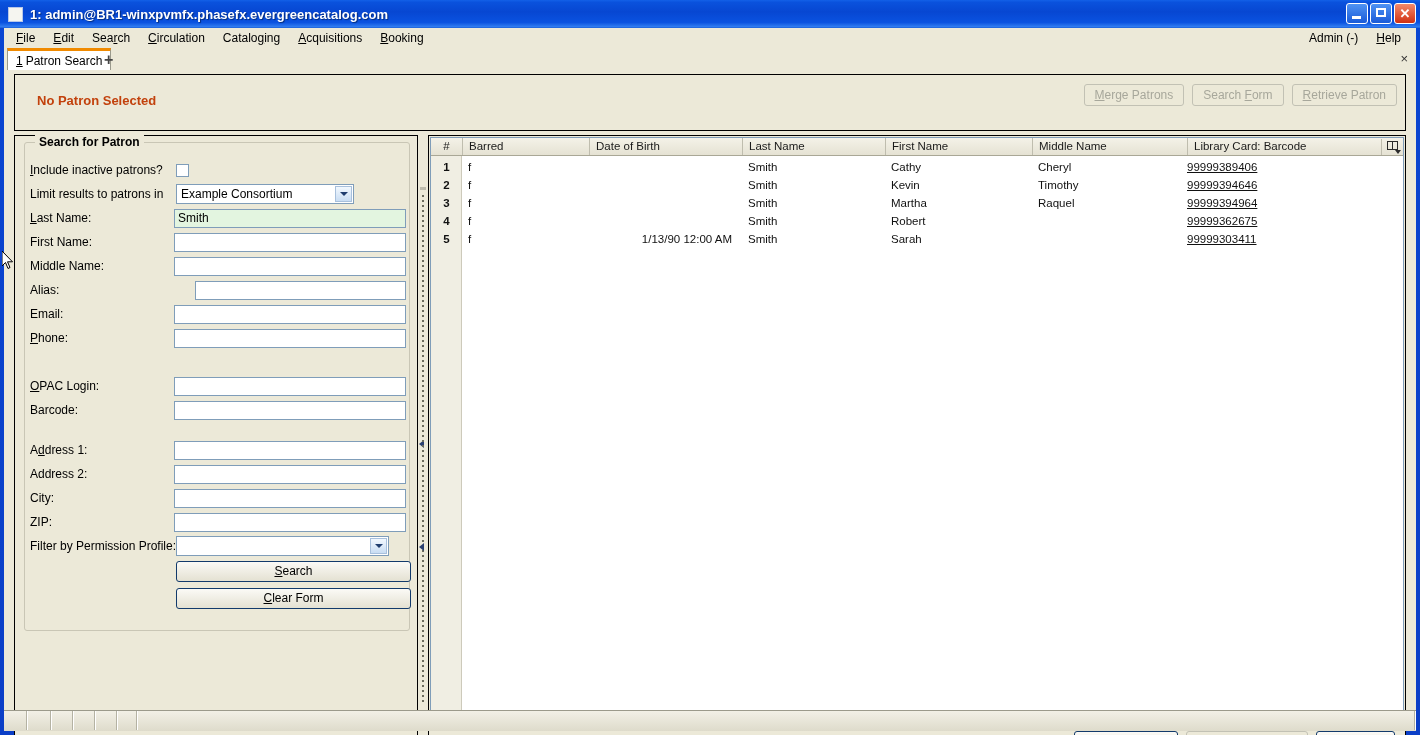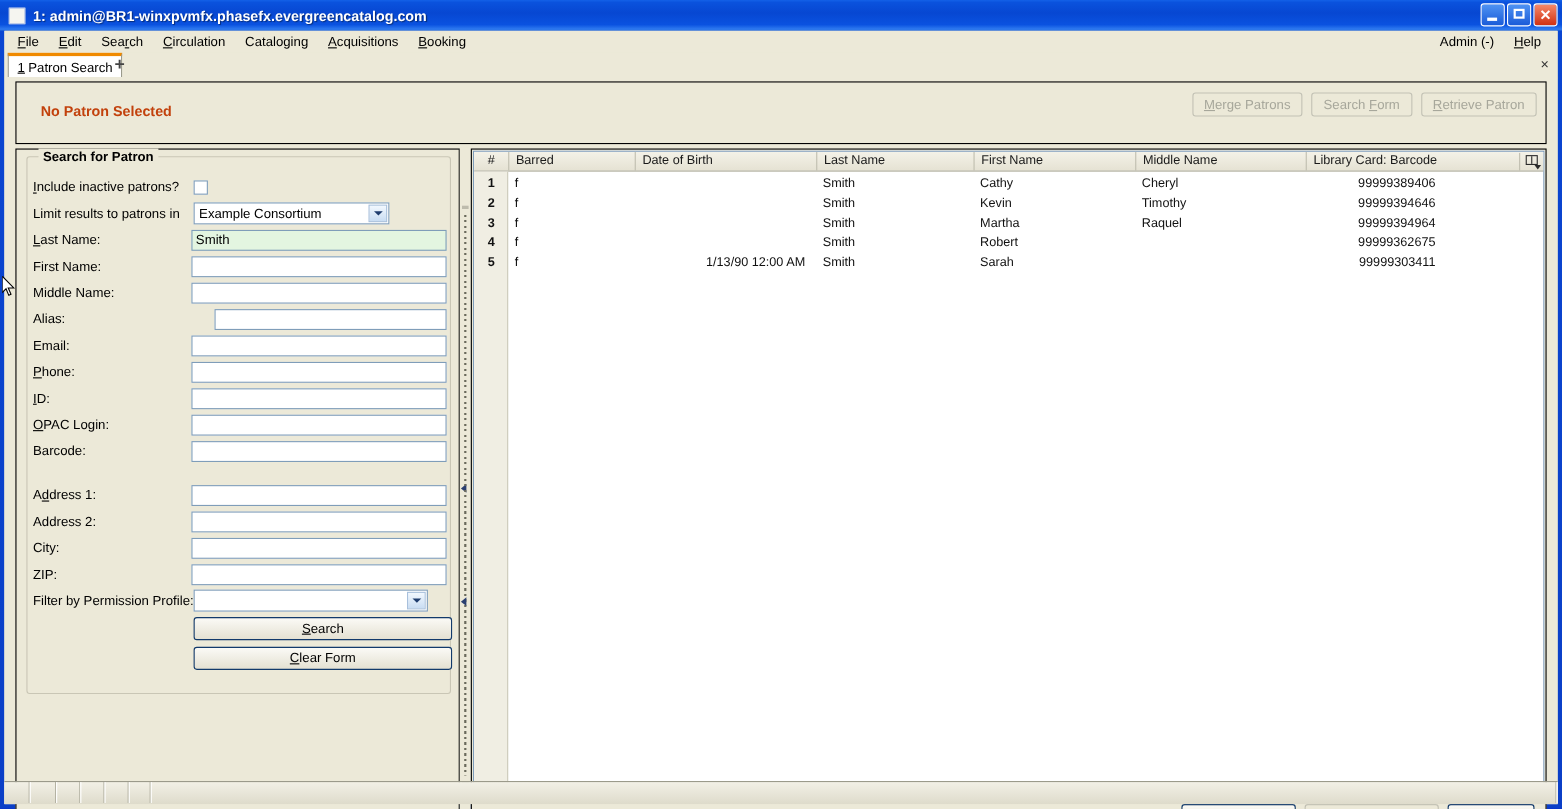--- a/index.html
+++ b/index.html
@@ -267,21 +267,21 @@
   }
   .gcell {
     position: absolute; top: 0; height: 18px; line-height: 18px;
     white-space: nowrap; padding-left: 6px; box-sizing: border-box;
   }
   .gcell.rownum {
     width: 31px; left: 0; padding-left: 0; text-align: center;
     font-weight: bold;
   }
   .gcell.dob { text-align: right; padding-right: 10px; padding-left: 0; }
-  .gcell.barcode { text-align: right; padding-right: 0px; padding-left: 0; }
+  .gcell.barcode { padding-right: 0px; padding-left: 0; text-decoration: underline; }
 
   #gridfooter {
     position: absolute; left: 0; bottom: 0; width: 976px; height: 46px;
     display: flex; align-items: center; justify-content: flex-end;
     gap: 8px; padding-right: 10px; box-sizing: border-box;
   }
   .fbtn2 {
     font-size: 12px; background: linear-gradient(to bottom, #fbfaf6, #e4e1d2);
     border: 1px solid #123a6b; border-radius: 3px;
     padding: 3px 12px; cursor: default; white-space: nowrap;
@@ -400,24 +400,20 @@
           <div class="frow" style="top:160px;">
             <div class="flabel">Email:</div>
             <input class="finput" value="" style="">
           </div>
 
           <div class="frow" style="top:184px;">
             <div class="flabel"><u>P</u>hone:</div>
             <input class="finput" value="" style="">
           </div>
 
-          <div class="frow" style="top:208px;">
-            <div class="flabel"><u>I</u>D:</div>
-            <input class="finput" value="" style="">
-          </div>
 
           <div class="frow" style="top:232px;">
             <div class="flabel"><u>O</u>PAC Login:</div>
             <input class="finput" value="" style="">
           </div>
 
           <div class="frow" style="top:256px;">
             <div class="flabel">Barcode:</div>
             <input class="finput" value="" style="">
           </div>
@@ -462,21 +458,21 @@
         <div class="arr bot"></div>
         <div class="cap" style="top:575px;"></div>
       </div>
 
       <div id="rightpane">
         <div id="gridwrap">
 
           <div id="gridhead">
             <div class="hcell first" style="left:0px;   width:31px;">#</div>
             <div class="hcell" style="left:31px;  width:127px;">Barred</div>
-            <div class="hcell" style="left:146px; width:153px;">Date of Birth</div>
+            <div class="hcell" style="left:158px; width:153px;">Date of Birth</div>
             <div class="hcell" style="left:311px; width:143px;">Last Name</div>
             <div class="hcell" style="left:454px; width:147px;">First Name</div>
             <div class="hcell" style="left:601px; width:155px;">Middle Name</div>
             <div class="hcell" style="left:756px; width:196px;">Library Card: Barcode</div>
             <div id="colpicker">
               <span class="glyph">
                 <span class="box"></span>
                   <span class="tri"></span>
               </span>
             </div>

